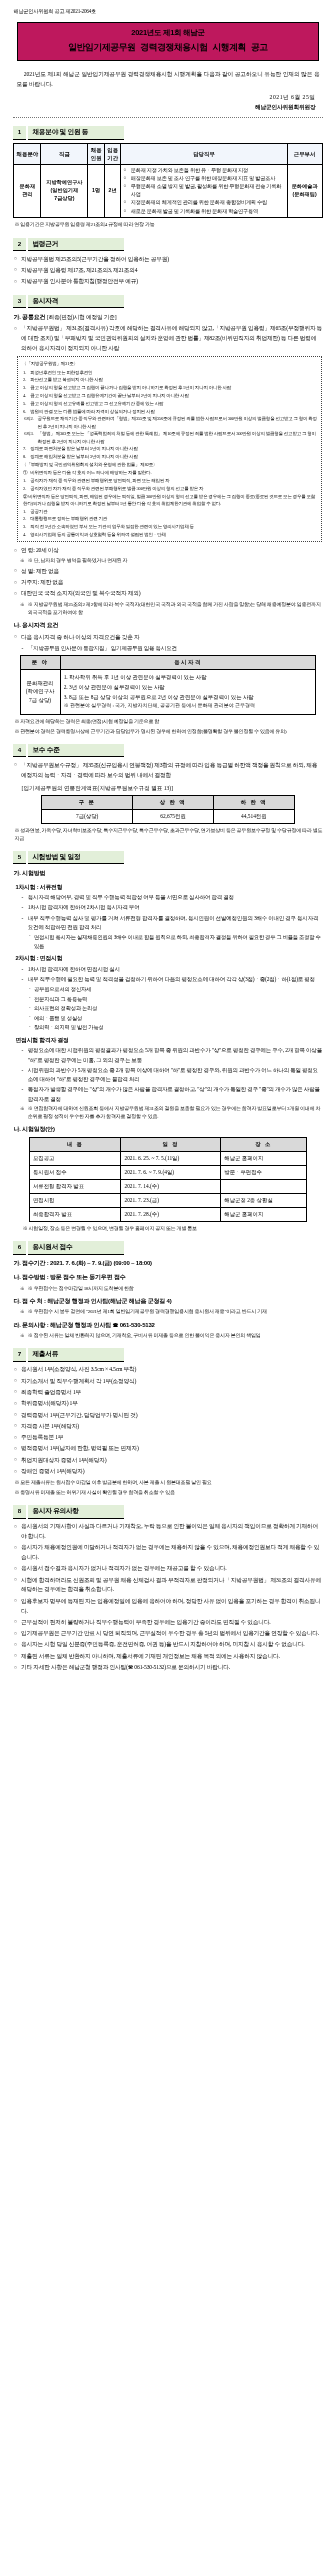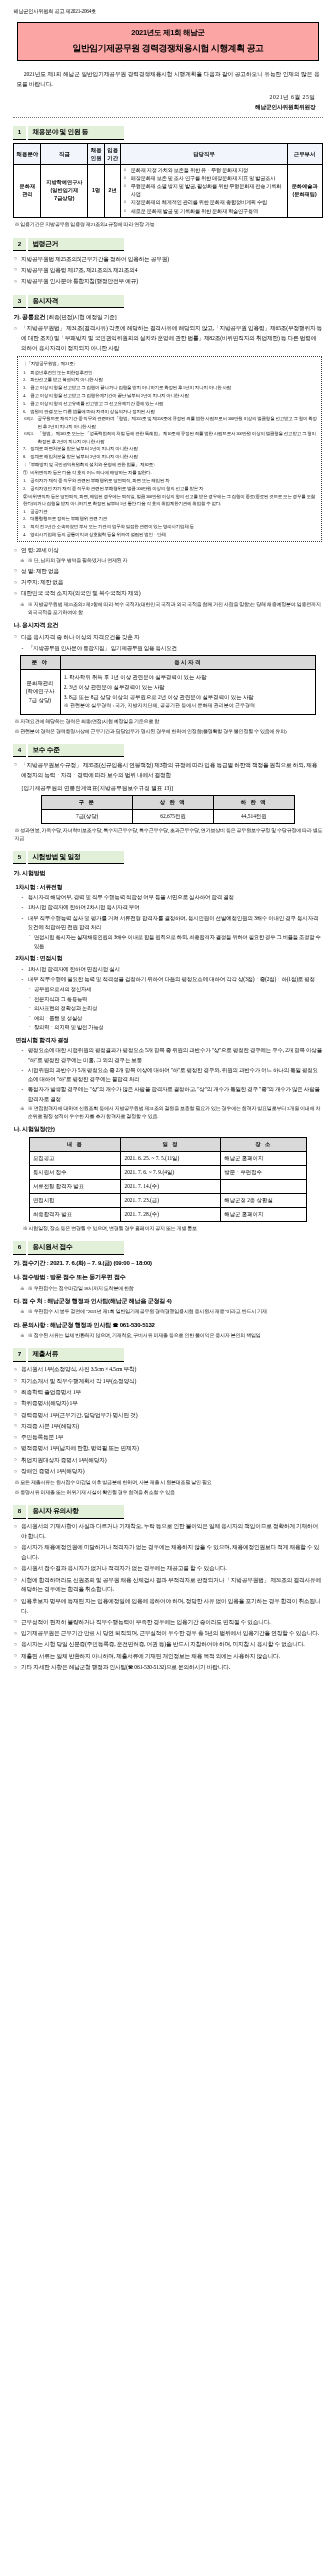--- a/index.html
+++ b/index.html
@@ -10,28 +10,28 @@
     font-family: "Liberation Serif", "DejaVu Serif", serif;
     color: #000000;
     font-size: 5.4px;
     line-height: 1.62;
   }
   .page { width: 336px; padding: 7.2px 13.4px 15.5px 13.4px; }
 
   .doc-no { font-size: 5.2px; text-align: left; margin-bottom: 6.2px; letter-spacing: -0.2px; }
 
   .title-box {
-    background: #fca5a5;
+    background: #be185d;
     border: 0.5px solid #000;
     text-align: center;
     padding: 4.6px 3.1px 5.2px 3.1px;
     margin: 0 4.1px 7.2px 4.1px;
   }
   .title-line1 { font-family:"Liberation Sans", sans-serif; font-weight: bold; font-size: 7.5px; letter-spacing: -0.3px; margin-bottom: 1.5px; }
-  .title-line2 { font-family:Liberation Sans, sans-serif; font-weight: bold; font-size: 8.8px; letter-spacing: -0.4px; }
+  .title-line2 { font-family:Liberation Mono, monospace; font-weight: bold; font-size: 8.8px; letter-spacing: -0.4px; }
 
   .intro { text-indent: 7.2px; font-size: 5.7px; line-height: 1.78; letter-spacing: -0.1px; margin: 0 3.1px 4.1px 3.1px; text-align: justify; }
   .date-line { text-align: right; font-size: 5.7px; margin-right: 7.2px; letter-spacing: 0.5px; }
   .signer { text-align: right; font-size: 5.7px; font-weight: bold; margin: 0.5px 7.2px 5.2px 0; letter-spacing: -0.2px; }
 
   .dotted-rule { border-top: 0.5px dotted #777; margin: 3.1px 0 6.7px 0; height:0; }
 
   .sec-head { display: flex; align-items: stretch; margin: 8.2px 0 3.6px 0; }
   .sec-num {
     background: #E2EFD9; border-bottom: 0.8px solid #000;

